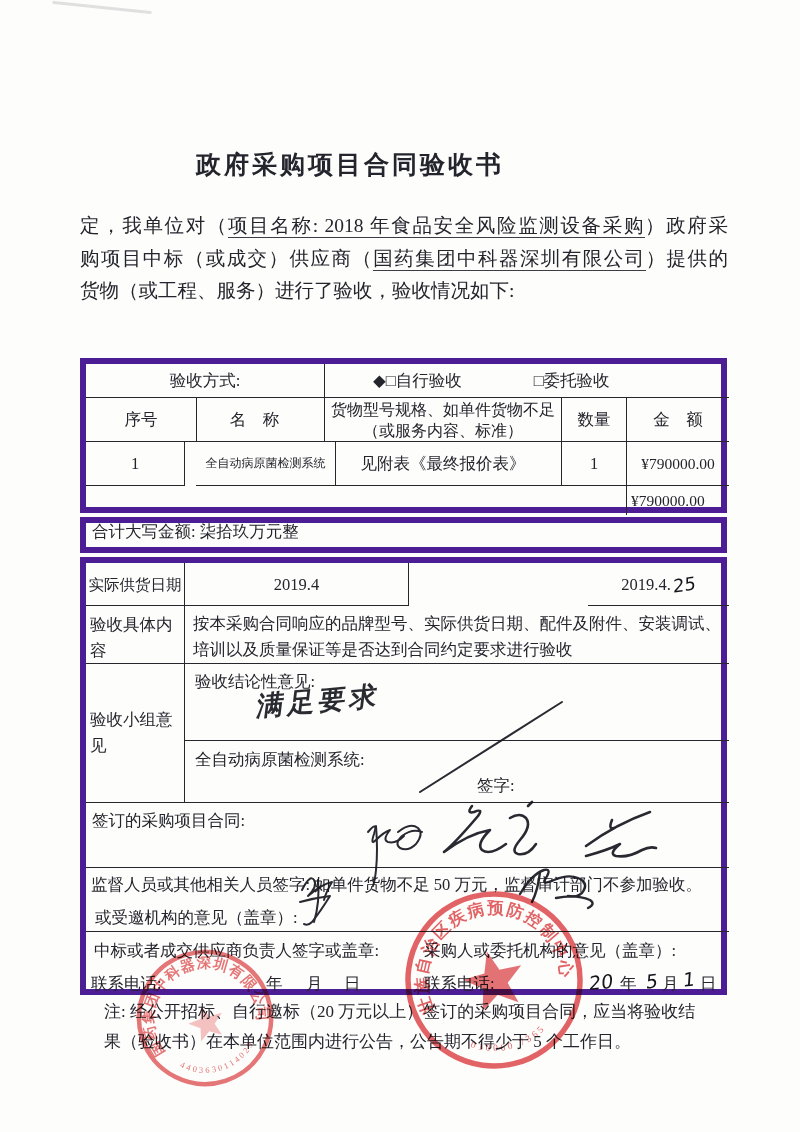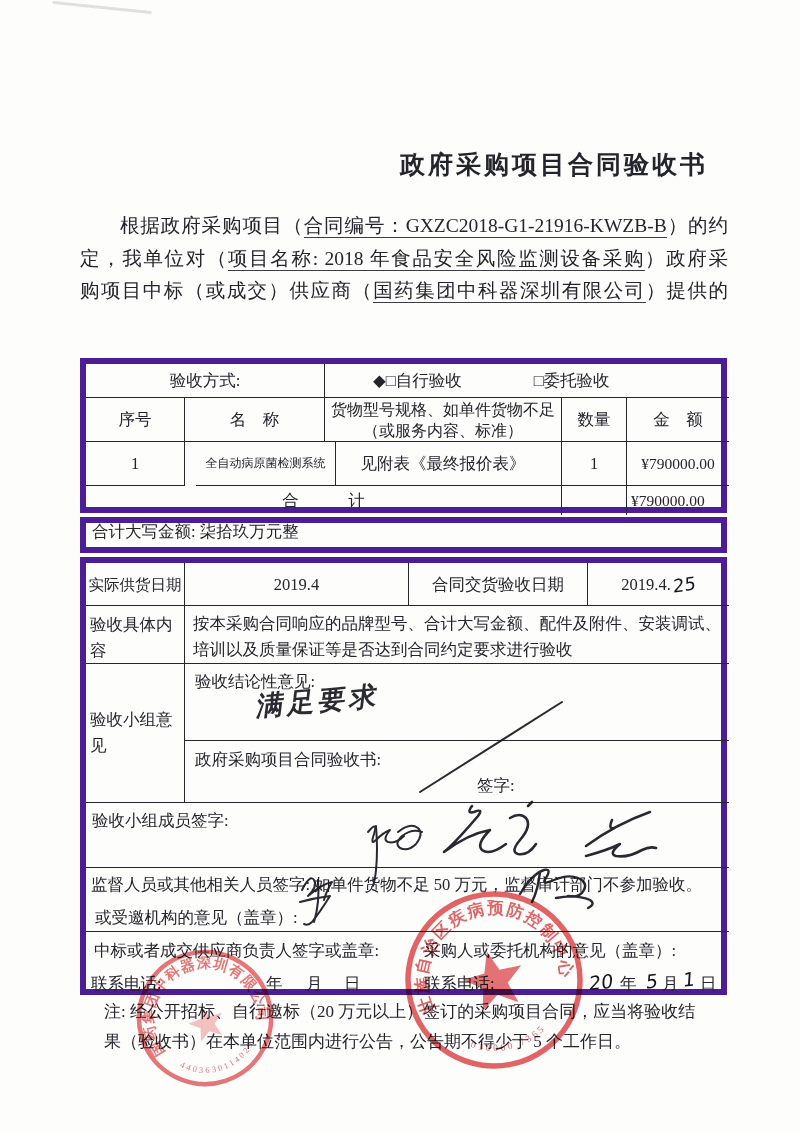--- a/index.html
+++ b/index.html
@@ -1,19 +1,19 @@
 <!DOCTYPE html>
 <html><head>
 <meta charset="utf-8">
 <style>
   html,body{margin:0;padding:0;background:#e8e8e8;}
   .page{position:relative;width:800px;height:1132px;margin:0 auto;background:#fdfdfc;
         font-family:"Liberation Serif","DejaVu Serif",serif;color:#24242c;overflow:hidden;}
   .abs{position:absolute;box-sizing:border-box;}
-  .title{left:16px;top:148px;width:692px;text-align:right;font-size:25px;font-weight:bold;letter-spacing:3px;}
+  .title{left:4px;top:148px;width:692px;text-align:center;font-size:25px;font-weight:bold;letter-spacing:3px;}
   .para{left:80px;top:210px;width:648px;font-size:19.5px;line-height:32.5px;}
   .pline{text-align:justify;text-align-last:justify;white-space:nowrap;}
   .pline.last{text-align-last:left;}
   .ind{display:inline-block;width:2em;}
   .ul{border-bottom:1.5px solid #3c3c44;padding-bottom:1px;}
   .blk{border:6px solid #4c1d95;}
   .cell{position:absolute;box-sizing:border-box;display:flex;align-items:center;justify-content:center;
         font-size:16.5px;line-height:21px;text-align:center;}
   .cell.left{justify-content:flex-start;text-align:left;}
   .cell.top{align-items:flex-start;}
@@ -33,77 +33,75 @@
 </head>
 <body>
 
 <div class="page">
 
   <div class="streak"></div>
 
   <div class="abs title">政府采购项目合同验收书</div>
 
   <div class="abs para">
-    <div class="pline"><span class="ind"></span><span>根据政府采购项目（</span><span class="ul">合同编号：GXZC2018-G1-21916-KWZB-B</span><span>）的约</span></div>
     <div class="pline"><span>定，我单位对（</span><span class="ul">项目名称: 2018 年食品安全风险监测设备采购</span><span>）政府采</span></div>
     <div class="pline"><span>购项目中标（或成交）供应商（</span><span class="ul">国药集团中科器深圳有限公司</span><span>）提供的</span></div>
+    <div class="pline last"><span>货物（或工程、服务）进行了验收，验收情况如下:</span></div>
   </div>
 
   <div class="abs blk" style="left:80px;top:358px;width:647px;height:155px;">
     <div class="cell br bb" style="left:0;top:0;width:239px;height:34px;">验收方式:</div>
     <div class="cell bb left" style="left:239px;top:0;width:404px;height:34px;">
       <span style="margin-left:48px;">◆□自行验收</span>
       <span style="margin-left:72px;">□委托验收</span>
     </div>
-    <div class="cell br bb" style="left:0;top:34px;width:99px;height:44px;">序号</div>
+    <div class="cell br bb" style="left:0;top:34px;width:111px;height:44px;">序号</div>
     <div class="cell br bb" style="left:99px;top:34px;width:140px;height:44px;">名　称</div>
     <div class="cell br bb" style="left:239px;top:34px;width:237px;height:44px;flex-direction:column;font-size:16px;">
       <span>货物型号规格、如单件货物不足</span>
       <span>（或服务内容、标准）</span>
     </div>
     <div class="cell br bb" style="left:476px;top:34px;width:65px;height:44px;">数量</div>
     <div class="cell bb" style="left:541px;top:34px;width:102px;height:44px;">金　额</div>
     <div class="cell br bb" style="left:0;top:78px;width:99px;height:44px;">1</div>
     <div class="cell br bb" style="left:110px;top:78px;width:140px;height:44px;font-size:12px;">全自动病原菌检测系统</div>
     <div class="cell br bb" style="left:239px;top:78px;width:237px;height:44px;">见附表《最终报价表》</div>
     <div class="cell br bb" style="left:476px;top:78px;width:65px;height:44px;">1</div>
     <div class="cell bb" style="left:541px;top:78px;width:102px;height:44px;font-size:15.5px;">¥790000.00</div>
-    <div class="cell br" style="left:0;top:122px;width:476px;height:29px;">合　　　计</div>
     <div class="cell br" style="left:476px;top:122px;width:65px;height:29px;"></div>
     <div class="cell left" style="left:541px;top:122px;width:102px;height:29px;padding-left:4px;font-size:15.5px;">¥790000.00</div>
   </div>
 
   <div class="abs blk" style="left:80px;top:517px;width:647px;height:36px;">
     <div class="cell left" style="left:0;top:0;width:643px;height:16px;padding-left:6px;">合计大写金额: 柒拾玖万元整</div>
   </div>
 
   <div class="abs blk" style="left:80px;top:557px;width:647px;height:438px;">
 
     <div class="cell br bb" style="left:0;top:0;width:99px;height:43px;font-size:15.5px;">实际供货日期</div>
     <div class="cell br bb" style="left:99px;top:0;width:224px;height:43px;">2019.4</div>
-    <div class="cell br bb" style="left:323px;top:0;width:179px;height:43px;">合同交货验收日期</div>
     <div class="cell bb" style="left:502px;top:0;width:141px;height:43px;">
       <span>2019.4.</span>
       <span class="hw hw25">25</span>
     </div>
 
     <div class="cell br bb left top" style="left:0;top:43px;width:99px;height:58px;padding:6px 4px;line-height:26px;text-align:left;">验收具体内容</div>
-    <div class="cell bb left top" style="left:99px;top:43px;width:544px;height:58px;padding:5px 8px;text-align:left;line-height:26px;">按本采购合同响应的品牌型号、合计大写金额、配件及附件、安装调试、培训以及质量保证等是否达到合同约定要求进行验收</div>
+    <div class="cell bb left top" style="left:99px;top:43px;width:544px;height:58px;padding:5px 8px;text-align:left;line-height:26px;">按本采购合同响应的品牌型号、实际供货日期、配件及附件、安装调试、培训以及质量保证等是否达到合同约定要求进行验收</div>
 
     <div class="cell br bb left" style="left:0;top:101px;width:99px;height:139px;padding:0 4px;line-height:26px;text-align:left;">验收小组意见</div>
     <div class="cell bb left top" style="left:99px;top:101px;width:544px;height:77px;padding:7px 10px;">
       <span>验收结论性意见:</span>
       <span class="hw hwconclusion">满足要求</span>
     </div>
     <div class="cell left top" style="left:99px;top:178px;width:544px;height:62px;padding:8px 10px;border-bottom:1.6px solid #26262c;">
-      <span>政府采购项目合同验收书:</span>
+      <span>全自动病原菌检测系统:</span>
       <span style="position:absolute;left:292px;top:34px;">签字:</span>
     </div>
 
-    <div class="cell bb left top" style="left:0;top:240px;width:643px;height:65px;padding:7px 6px;">验收小组成员签字:</div>
+    <div class="cell bb left top" style="left:0;top:240px;width:643px;height:65px;padding:7px 6px;">签订的采购项目合同:</div>
 
     <div class="cell bb left top" style="left:0;top:305px;width:643px;height:64px;padding:6px 5px;flex-direction:column;align-items:flex-start;">
       <span>监督人员或其他相关人员签字: 如单件货物不足 50 万元，监督审计部门不参加验收。</span>
       <span style="margin-top:12px;margin-left:4px;">或受邀机构的意见（盖章）:</span>
     </div>
 
     <div class="cell left top" style="left:0;top:369px;width:643px;height:65px;">
       <span style="position:absolute;left:8px;top:8px;">中标或者成交供应商负责人签字或盖章:</span>
       <span style="position:absolute;left:338px;top:8px;">采购人或委托机构的意见（盖章）:</span>
       <span style="position:absolute;left:5px;top:41px;">联系电话:</span>

